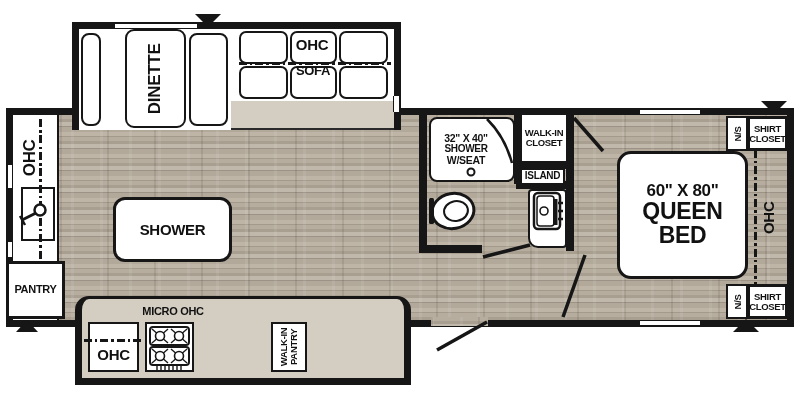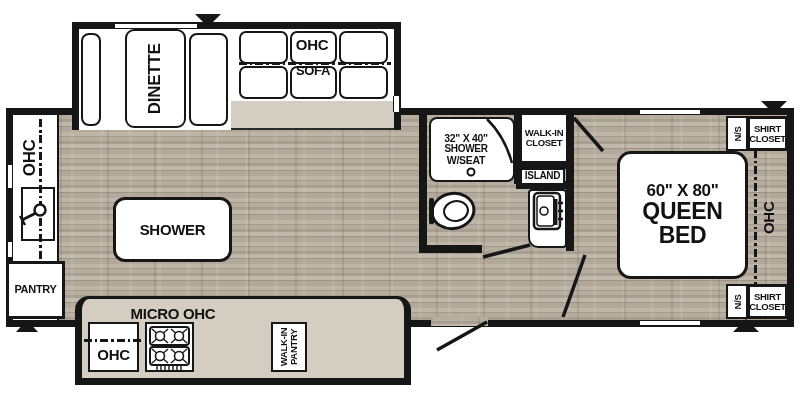--- a/index.html
+++ b/index.html
@@ -64,21 +64,21 @@
   </div>
 
   <div class="winv" style="left:7px;top:165px;width:6px;height:23px;"></div>
   <div class="winv" style="left:7px;top:242px;width:6px;height:15px;"></div>
 
   <div class="box cbox" style="left:113px;top:197px;width:119px;height:65px;border-width:3px;border-radius:12px;">
     <span class="lbl" style="font-size:15px;">SHOWER</span>
   </div>
 
   <div class="abs" style="left:75px;top:296px;width:336px;height:89px;background:#d4cec2;border:3px solid #161616;border-left-width:7px;border-right-width:7px;border-bottom-width:7px;border-radius:14px 14px 0 0;z-index:3;"></div>
-  <div class="abs lbl" style="left:128px;top:306px;width:90px;font-size:15px;z-index:6;">MICRO OHC</div>
+  <div class="abs lbl" style="left:128px;top:306px;width:90px;font-size:11px;z-index:6;">MICRO OHC</div>
 
   <div class="box" style="left:88px;top:322px;width:51px;height:50px;"></div>
   <div class="ddh" style="left:84px;top:339px;width:58px;"></div>
   <div class="abs lbl" style="left:88px;top:347px;width:51px;font-size:15px;z-index:6;">OHC</div>
 
   <div class="box" style="left:145px;top:322px;width:49px;height:50px;"></div>
 
 
   <div class="box" style="left:271px;top:322px;width:36px;height:50px;"></div>
   <div class="vwrap" style="left:271px;top:322px;width:36px;height:50px;">

